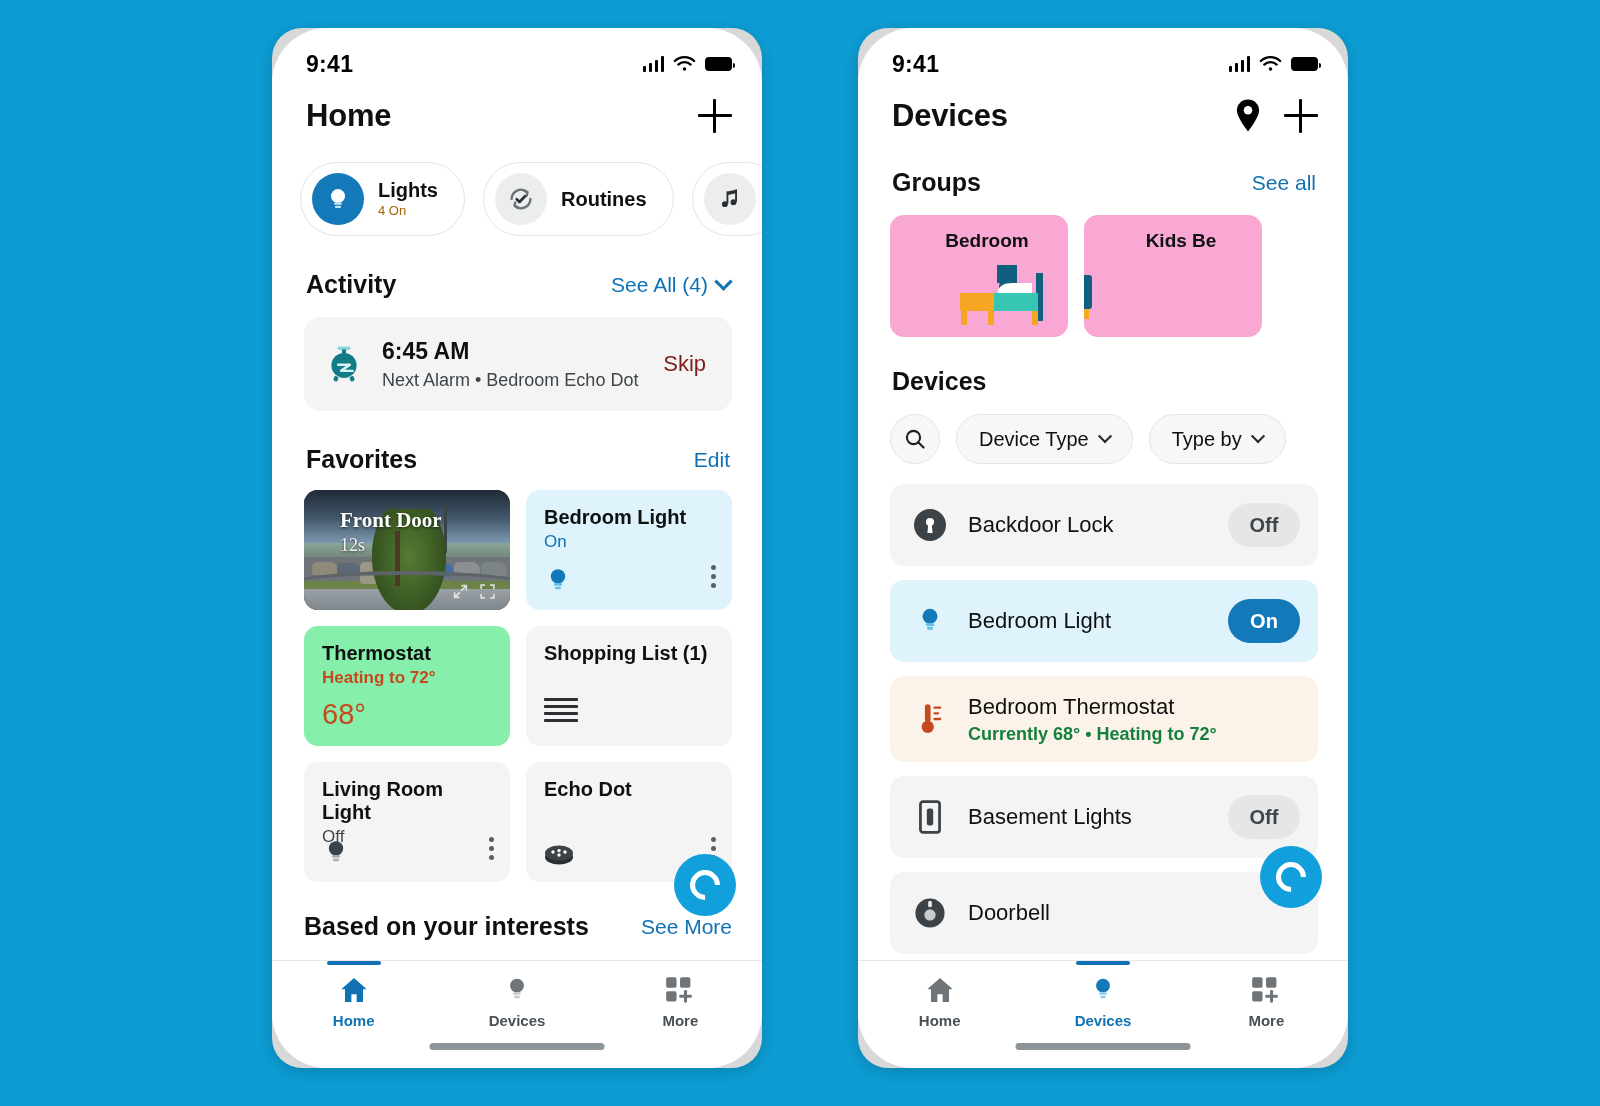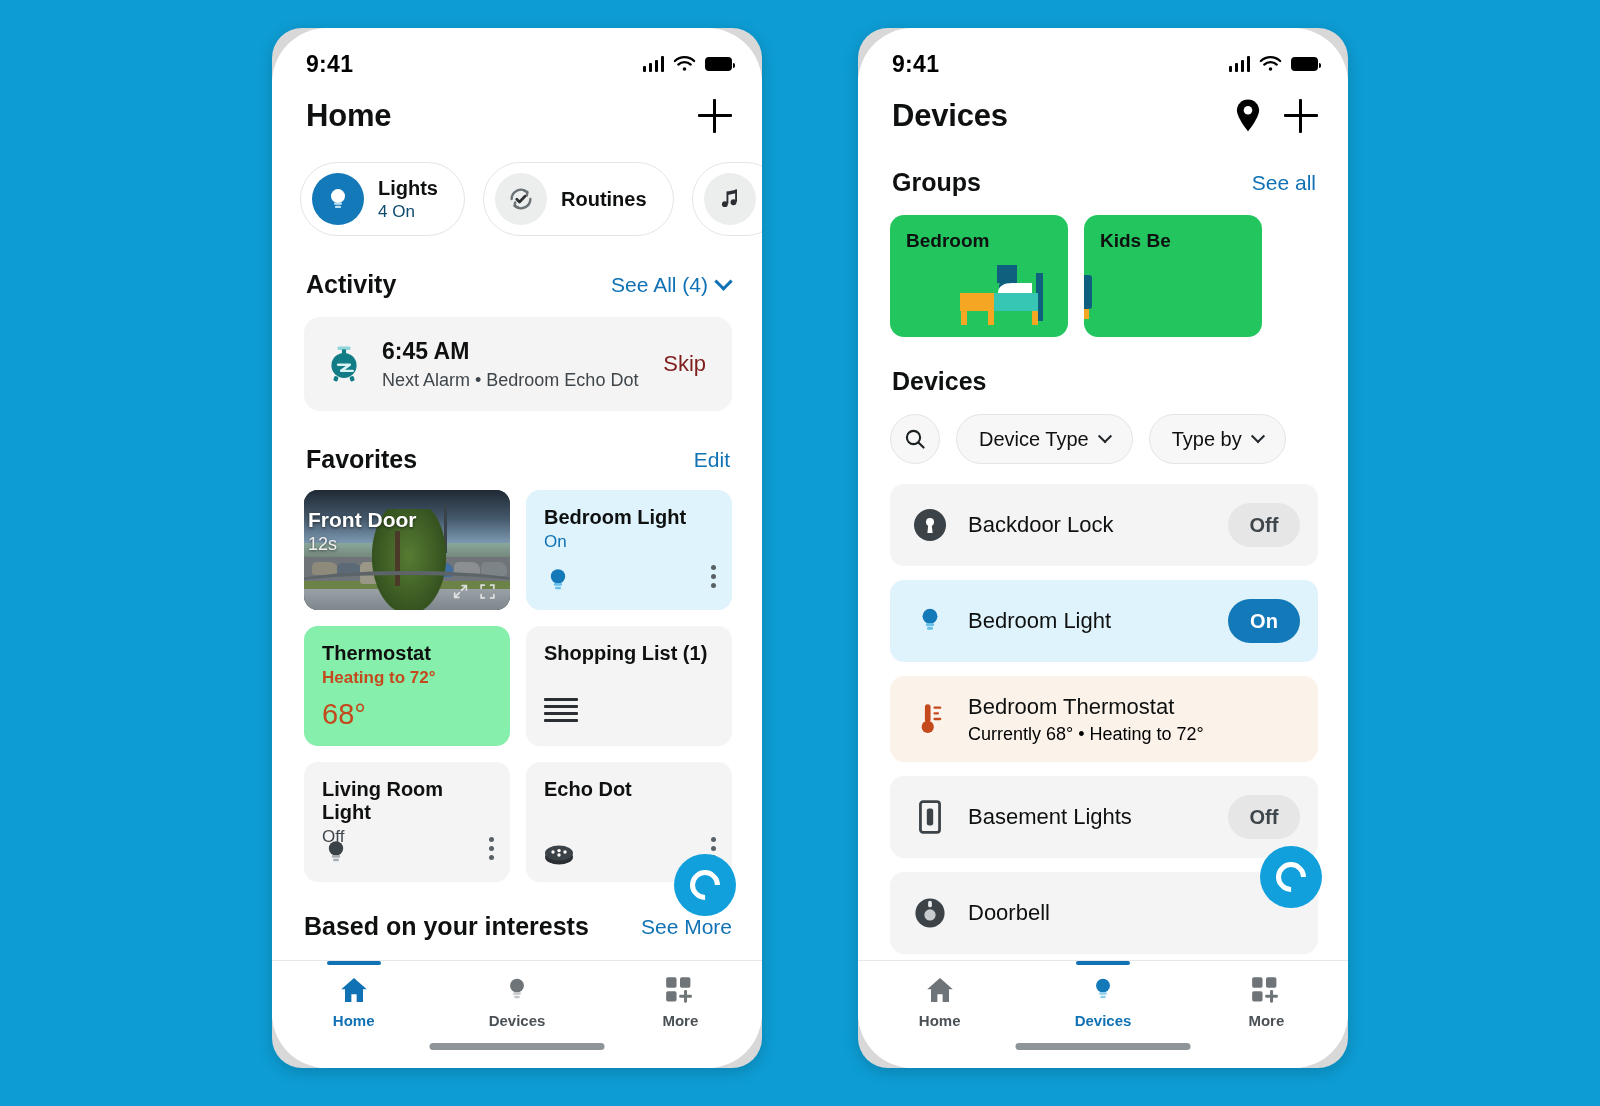--- a/index.html
+++ b/index.html
@@ -77,21 +77,21 @@
     flex: 0 0 auto; height: 74px;
   }
   .chip-circle {
     width: 52px; height: 52px; border-radius: 50%;
     background: #eceded; display: flex; align-items: center;
     justify-content: center; flex: 0 0 auto;
   }
   .chip-circle.on { background: #1479b8; }
   .chip-txt { line-height: 1.15; }
   .chip-title { font-size: 20px; font-weight: bold; color: #0f1111; }
-  .chip-sub { font-size: 17px; color: #0c4a6e; margin-top: 2px; }
+  .chip-sub { font-size: 13px; color: #a16207; margin-top: 2px; }
 
   
   .sec-row {
     display: flex; align-items: center; justify-content: space-between;
     padding: 0 32px 0 34px; margin-top: 34px;
   }
   .sec-title { font-size: 25px; font-weight: bold; color: #0f1111; }
   .sec-link { font-size: 21px; color: #1072b5; display: flex; align-items: center; gap: 9px; }
   .chev-d {
     width: 13px; height: 13px; border-right: 3px solid #1072b5;
@@ -163,21 +163,21 @@
   .tree-trunk {
     position: absolute; width: 5px; background: #4b3a27; left: 44%; top: 34%; height: 46%;
   }
   .tree-top {
     position: absolute; left: 33%; top: 16%; width: 74px; height: 105px;
     background: radial-gradient(ellipse at 50% 45%, #567c33 0%, #35521f 70%, rgba(53,82,31,0) 72%);
   }
   .pole {
     position: absolute; left: 68%; top: 12%; width: 3px; height: 40%; background: #3b434a;
   }
-  .cam-label { position: absolute; left: 4px; top: 18px; z-index: 3; }
+  .cam-label { position: absolute; left: 36px; top: 18px; z-index: 3; font-family: Liberation Serif, serif; }
   .cam-name { font-size: 21px; font-weight: bold; color: #fff; text-shadow: 0 1px 3px rgba(0,0,0,.6); }
   .cam-dur { font-size: 18px; color: #f0f0f0; margin-top: 2px; text-shadow: 0 1px 3px rgba(0,0,0,.6); }
   .cam-tools { position: absolute; right: 14px; bottom: 10px; display: flex; gap: 10px; z-index: 3; }
   .cam-tools div { width: 17px; height: 17px; opacity: .9; }
 
   
   .list-lines { position: absolute; left: 18px; bottom: 20px; width: 34px; }
   .list-lines i { display: block; height: 3px; background: #2b2f33; margin-bottom: 4px; border-radius: 1px; }
 
   
@@ -216,22 +216,22 @@
   .home-indicator {
     position: absolute; left: 50%; transform: translateX(-50%);
     bottom: 18px; width: 175px; height: 7px; background: #8e9599; border-radius: 4px; z-index: 16;
   }
 
   
   .groups {
     display: flex; gap: 16px; padding: 18px 0 0 32px; white-space: nowrap;
   }
   .gcard {
-    flex: 0 0 auto; width: 178px; height: 122px; background: #22c55e;
-    border-radius: 14px; padding: 15px 0 0 16px; position: relative; overflow: hidden;
+    flex: 0 0 auto; width: 178px; height: 122px; background: #f9a8d4;
+    border-radius: 14px; padding: 15px 0 0 16px; position: relative; overflow: hidden; text-align: center;
   }
   .gname { font-size: 19px; font-weight: bold; color: #0f1111; }
 
   .filters { display: flex; align-items: center; gap: 16px; padding: 18px 0 0 32px; }
   .fbtn {
     border: 1.6px solid #e3e4e6; border-radius: 30px; background: #f7f7f7;
     height: 50px; display: flex; align-items: center; gap: 11px; padding: 0 22px;
     font-size: 20px; color: #0f1111;
   }
   .fbtn.circle { width: 50px; padding: 0; justify-content: center; border-radius: 50%; }
@@ -242,21 +242,21 @@
 
   .dlist { padding: 20px 30px 0 32px; display: flex; flex-direction: column; gap: 14px; }
   .drow {
     background: #f4f4f4; border-radius: 14px; height: 82px;
     display: flex; align-items: center; padding: 0 18px 0 22px; gap: 20px;
   }
   .drow.lit { background: #dff3fc; }
   .drow.therm { background: #fbf3ea; height: 86px; }
   .dname { font-size: 22px; color: #0f1111; flex: 1; }
   .dtext { flex: 1; line-height: 1.25; }
-  .dsub { font-size: 18px; color: #000000; margin-top: 3px; }
+  .dsub { font-size: 18px; color: #15803d; margin-top: 3px; font-weight: bold; }
   .pill {
     min-width: 72px; height: 44px; border-radius: 24px; background: #e6e6e6;
     display: flex; align-items: center; justify-content: center;
     font-size: 20px; font-weight: bold; color: #3f464b; padding: 0 18px;
   }
   .pill.on { background: #1479b8; color: #fff; }
 
   .dicon { width: 36px; display: flex; align-items: center; justify-content: center; }
 </style>
 </head>

